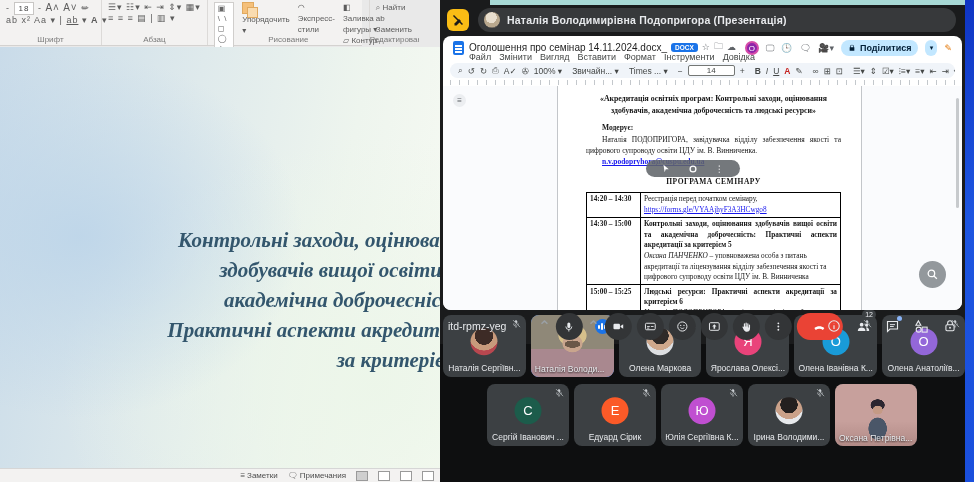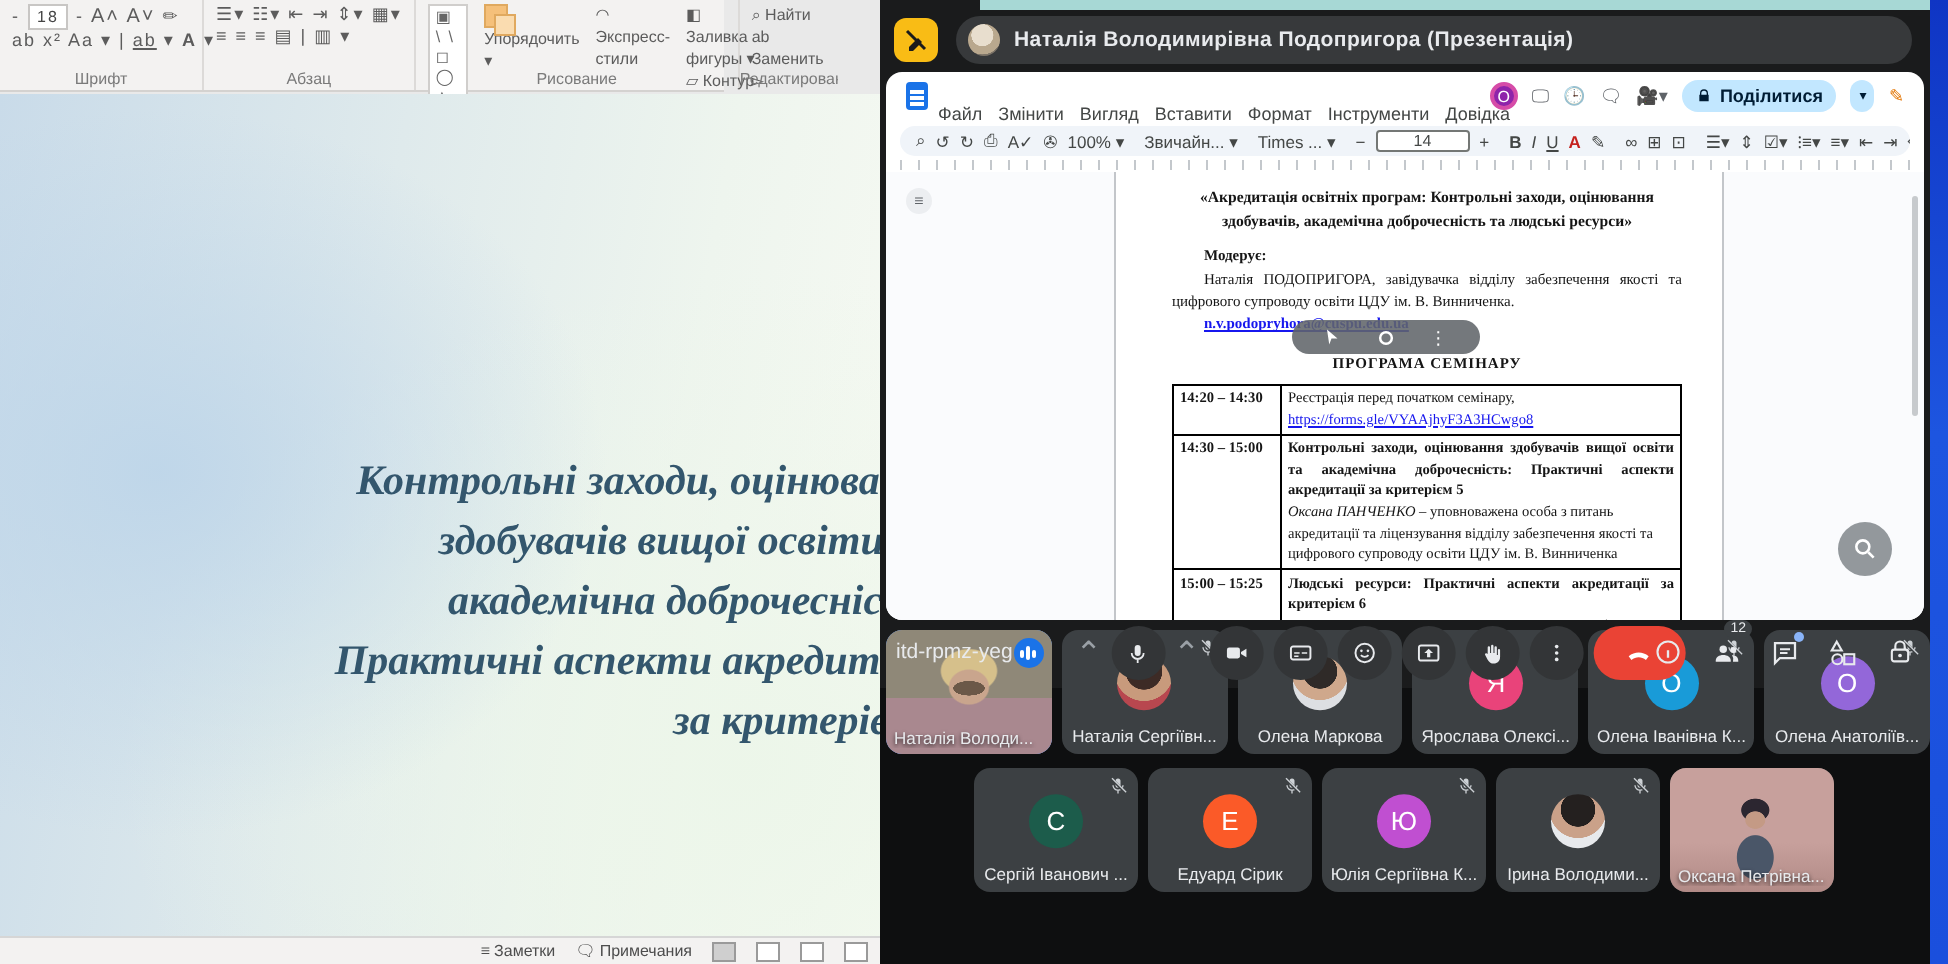--- a/index.html
+++ b/index.html
@@ -228,20 +228,27 @@
     </div>
 
     <div id="presenter-pill">
       <div id="presenter-avatar"></div>
       <div id="presenter-name">Наталія Володимирівна Подопригора (Презентація)</div>
     </div>
 
     <div id="docs-card">
       <div id="docs-header">
         <div id="docs-file-icon"></div>
+        <div id="docs-title-row">
+          <span id="docs-title">Оголошення про семінар 14.11.2024.docx_</span>
+          <span id="docs-badge">DOCX</span>
+          <span class="hdr-glyph">☆</span>
+          <span class="hdr-glyph">🗀</span>
+          <span class="hdr-glyph">☁</span>
+        </div>
         <div id="docs-menus">
             <span>Файл</span>
             <span>Змінити</span>
             <span>Вигляд</span>
             <span>Вставити</span>
             <span>Формат</span>
             <span>Інструменти</span>
             <span>Довідка</span>
           </div>
         <div id="docs-right">
@@ -348,42 +355,42 @@
         <div id="zoom-fab">
           <svg width="13" height="13" viewBox="0 0 24 24">
             <circle cx="10" cy="10" r="6" fill="none" stroke="#fff" stroke-width="2.4"></circle>
             <path d="M15 15l5 5" stroke="#fff" stroke-width="2.4"></path>
           </svg>
         </div>
       </div>
     </div>
 
     <div id="tiles-row1" class="tiles-row">
+        <div class="tile">
+          <div class="avatar photo pv-a"></div>
+          <span class="micoff">
+            <svg width="10" height="10" viewBox="0 0 24 24">
+              <path fill="currentColor" d="M12 14a3 3 0 0 0 3-3V6a3 3 0 0 0-6 0v5a3 3 0 0 0 3 3z"></path>
+              <path fill="none" stroke="currentColor" stroke-width="1.6" d="M6 11a6 6 0 0 0 12 0M12 17v4"></path>
+              <path stroke="#3c4043" stroke-width="3.4" d="M4 3l17 17"></path>
+              <path stroke="currentColor" stroke-width="1.6" d="M4.8 2.6l17 17"></path>
+            </svg>
+          </span>
+          <div class="nlabel">Наталія Сергіївн...</div>
+        </div>
         <div class="tile speaking">
           <div class="videobg vb-presenter"></div>
           <div class="audio-badge">
             <i></i>
             <i></i>
             <i></i>
           </div>
           <div class="nlabel onvideo">Наталія Володи...</div>
         </div>
         <div class="tile">
-          <div class="avatar photo pv-a"></div>
-          <span class="micoff">
-            <svg width="10" height="10" viewBox="0 0 24 24">
-              <path fill="currentColor" d="M12 14a3 3 0 0 0 3-3V6a3 3 0 0 0-6 0v5a3 3 0 0 0 3 3z"></path>
-              <path fill="none" stroke="currentColor" stroke-width="1.6" d="M6 11a6 6 0 0 0 12 0M12 17v4"></path>
-              <path stroke="#3c4043" stroke-width="3.4" d="M4 3l17 17"></path>
-              <path stroke="currentColor" stroke-width="1.6" d="M4.8 2.6l17 17"></path>
-            </svg>
-          </span>
-          <div class="nlabel">Наталія Сергіївн...</div>
-        </div>
-        <div class="tile">
           <div class="avatar photo pv-b"></div>
           <span class="micoff">
             <svg width="10" height="10" viewBox="0 0 24 24">
               <path fill="currentColor" d="M12 14a3 3 0 0 0 3-3V6a3 3 0 0 0-6 0v5a3 3 0 0 0 3 3z"></path>
               <path fill="none" stroke="currentColor" stroke-width="1.6" d="M6 11a6 6 0 0 0 12 0M12 17v4"></path>
               <path stroke="#3c4043" stroke-width="3.4" d="M4 3l17 17"></path>
               <path stroke="currentColor" stroke-width="1.6" d="M4.8 2.6l17 17"></path>
             </svg>
           </span>
           <div class="nlabel">Олена Маркова</div>

